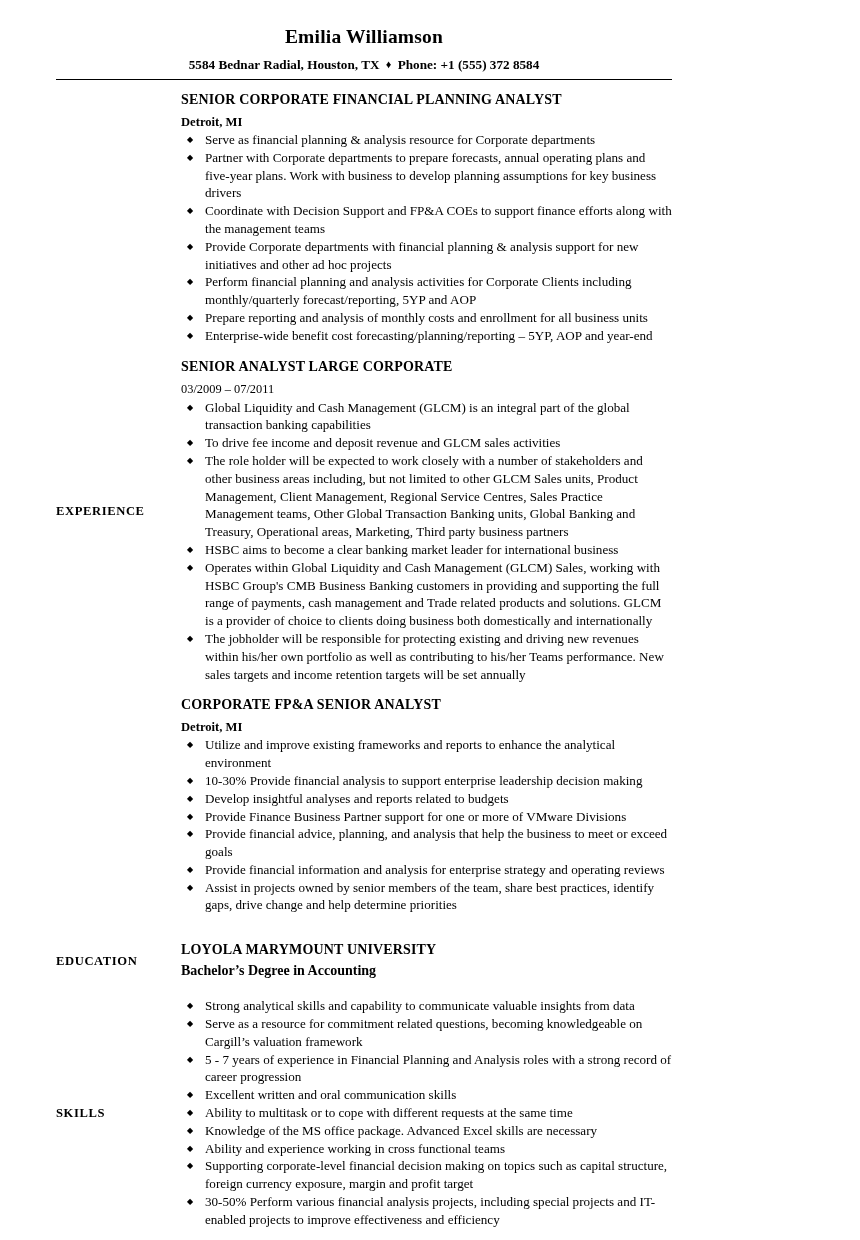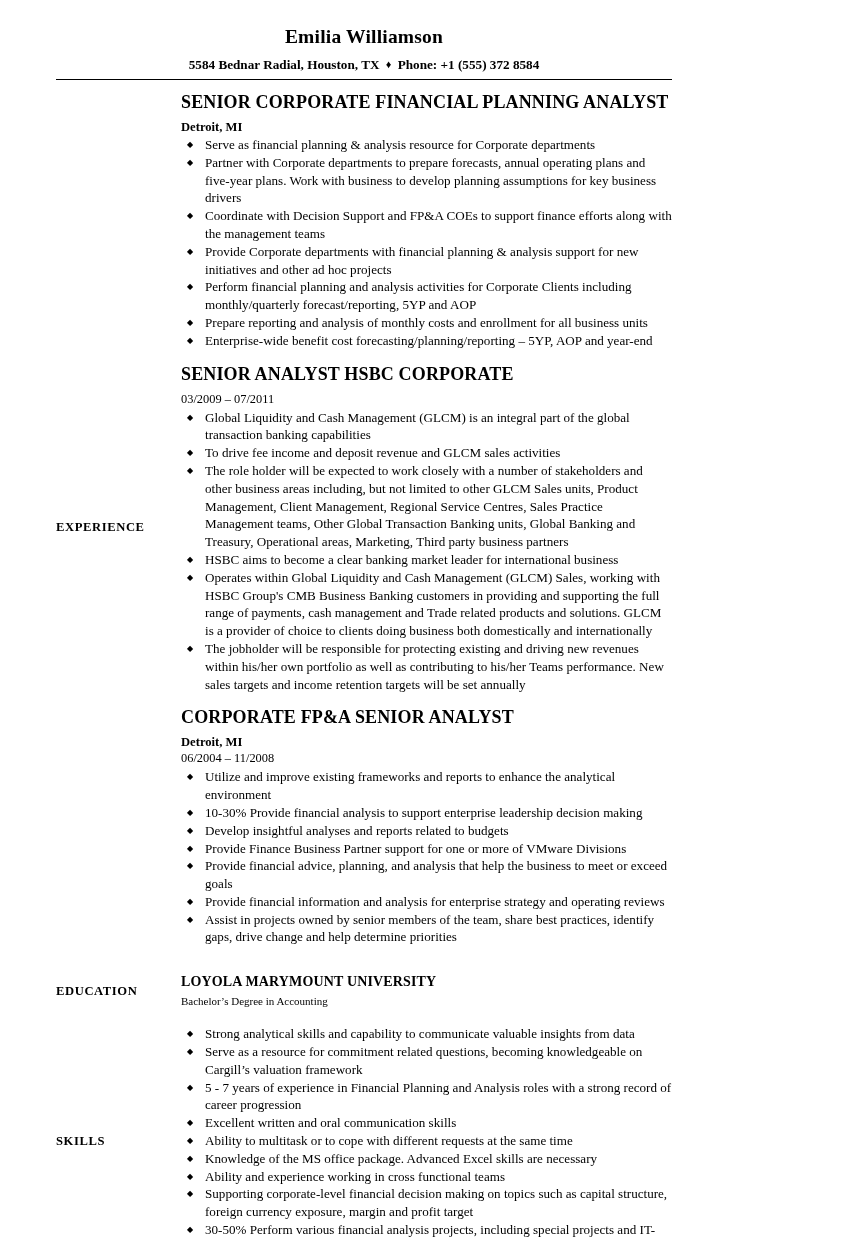--- a/index.html
+++ b/index.html
@@ -67,21 +67,21 @@
   }
   .section-body {
     flex: 1 1 auto;
     padding-left: 6px;
   }
 
   .job {
     margin-bottom: 14px;
   }
   .job-title {
-    font-size: 18px;
+    font-size: 14px;
     font-weight: bold;
     letter-spacing: 0.15px;
     margin-bottom: 7px;
   }
   .job-loc {
     font-size: 12.6px;
     font-weight: bold;
     margin-bottom: 1px;
   }
   .job-dates {
@@ -110,22 +110,22 @@
     line-height: 18px;
   }
 
   .school-name {
     font-size: 14px;
     font-weight: bold;
     letter-spacing: 0.15px;
     margin-bottom: 5px;
   }
   .degree {
-    font-size: 11px;
-    font-weight: normal;
+    font-size: 14px;
+    font-weight: bold;
   }
 
   .spacer-edu { height: 14px; }
   .spacer-skills { height: 18px; }
 </style>
 </head>
 <body>
 
 <div class="page">
 
@@ -153,36 +153,35 @@
             <li>Partner with Corporate departments to prepare forecasts, annual operating plans and five-year plans. Work with business to develop planning assumptions for key business drivers</li>
             <li>Coordinate with Decision Support and FP&amp;A COEs to support finance efforts along with the management teams</li>
             <li>Provide Corporate departments with financial planning &amp; analysis support for new initiatives and other ad hoc projects</li>
             <li>Perform financial planning and analysis activities for Corporate Clients including monthly/quarterly forecast/reporting, 5YP and AOP</li>
             <li>Prepare reporting and analysis of monthly costs and enrollment for all business units</li>
             <li>Enterprise-wide benefit cost forecasting/planning/reporting – 5YP, AOP and year-end</li>
           </ul>
         </div>
 
         <div class="job">
-          <div class="job-title">SENIOR ANALYST HSBC CORPORATE</div>
+          <div class="job-title">SENIOR ANALYST LARGE CORPORATE</div>
           <div class="job-dates">03/2009 – 07/2011</div>
           <ul class="bullets">
             <li>Global Liquidity and Cash Management (GLCM) is an integral part of the global transaction banking capabilities</li>
             <li>To drive fee income and deposit revenue and GLCM sales activities</li>
             <li>The role holder will be expected to work closely with a number of stakeholders and other business areas including, but not limited to other GLCM Sales units, Product Management, Client Management, Regional Service Centres, Sales Practice Management teams, Other Global Transaction Banking units, Global Banking and Treasury, Operational areas, Marketing, Third party business partners</li>
             <li>HSBC aims to become a clear banking market leader for international business</li>
             <li>Operates within Global Liquidity and Cash Management (GLCM) Sales, working with HSBC Group's CMB Business Banking customers in providing and supporting the full range of payments, cash management and Trade related products and solutions. GLCM is a provider of choice to clients doing business both domestically and internationally</li>
             <li>The jobholder will be responsible for protecting existing and driving new revenues within his/her own portfolio as well as contributing to his/her Teams performance. New sales targets and income retention targets will be set annually</li>
           </ul>
         </div>
 
         <div class="job">
           <div class="job-title">CORPORATE FP&amp;A SENIOR ANALYST</div>
           <div class="job-loc">Detroit, MI</div>
-          <div class="job-dates">06/2004 – 11/2008</div>
           <ul class="bullets">
             <li>Utilize and improve existing frameworks and reports to enhance the analytical environment</li>
             <li>10-30% Provide financial analysis to support enterprise leadership decision making</li>
             <li>Develop insightful analyses and reports related to budgets</li>
             <li>Provide Finance Business Partner support for one or more of VMware Divisions</li>
             <li>Provide financial advice, planning, and analysis that help the business to meet or exceed goals</li>
             <li>Provide financial information and analysis for enterprise strategy and operating reviews</li>
             <li>Assist in projects owned by senior members of the team, share best practices, identify gaps, drive change and help determine priorities</li>
           </ul>
         </div>

